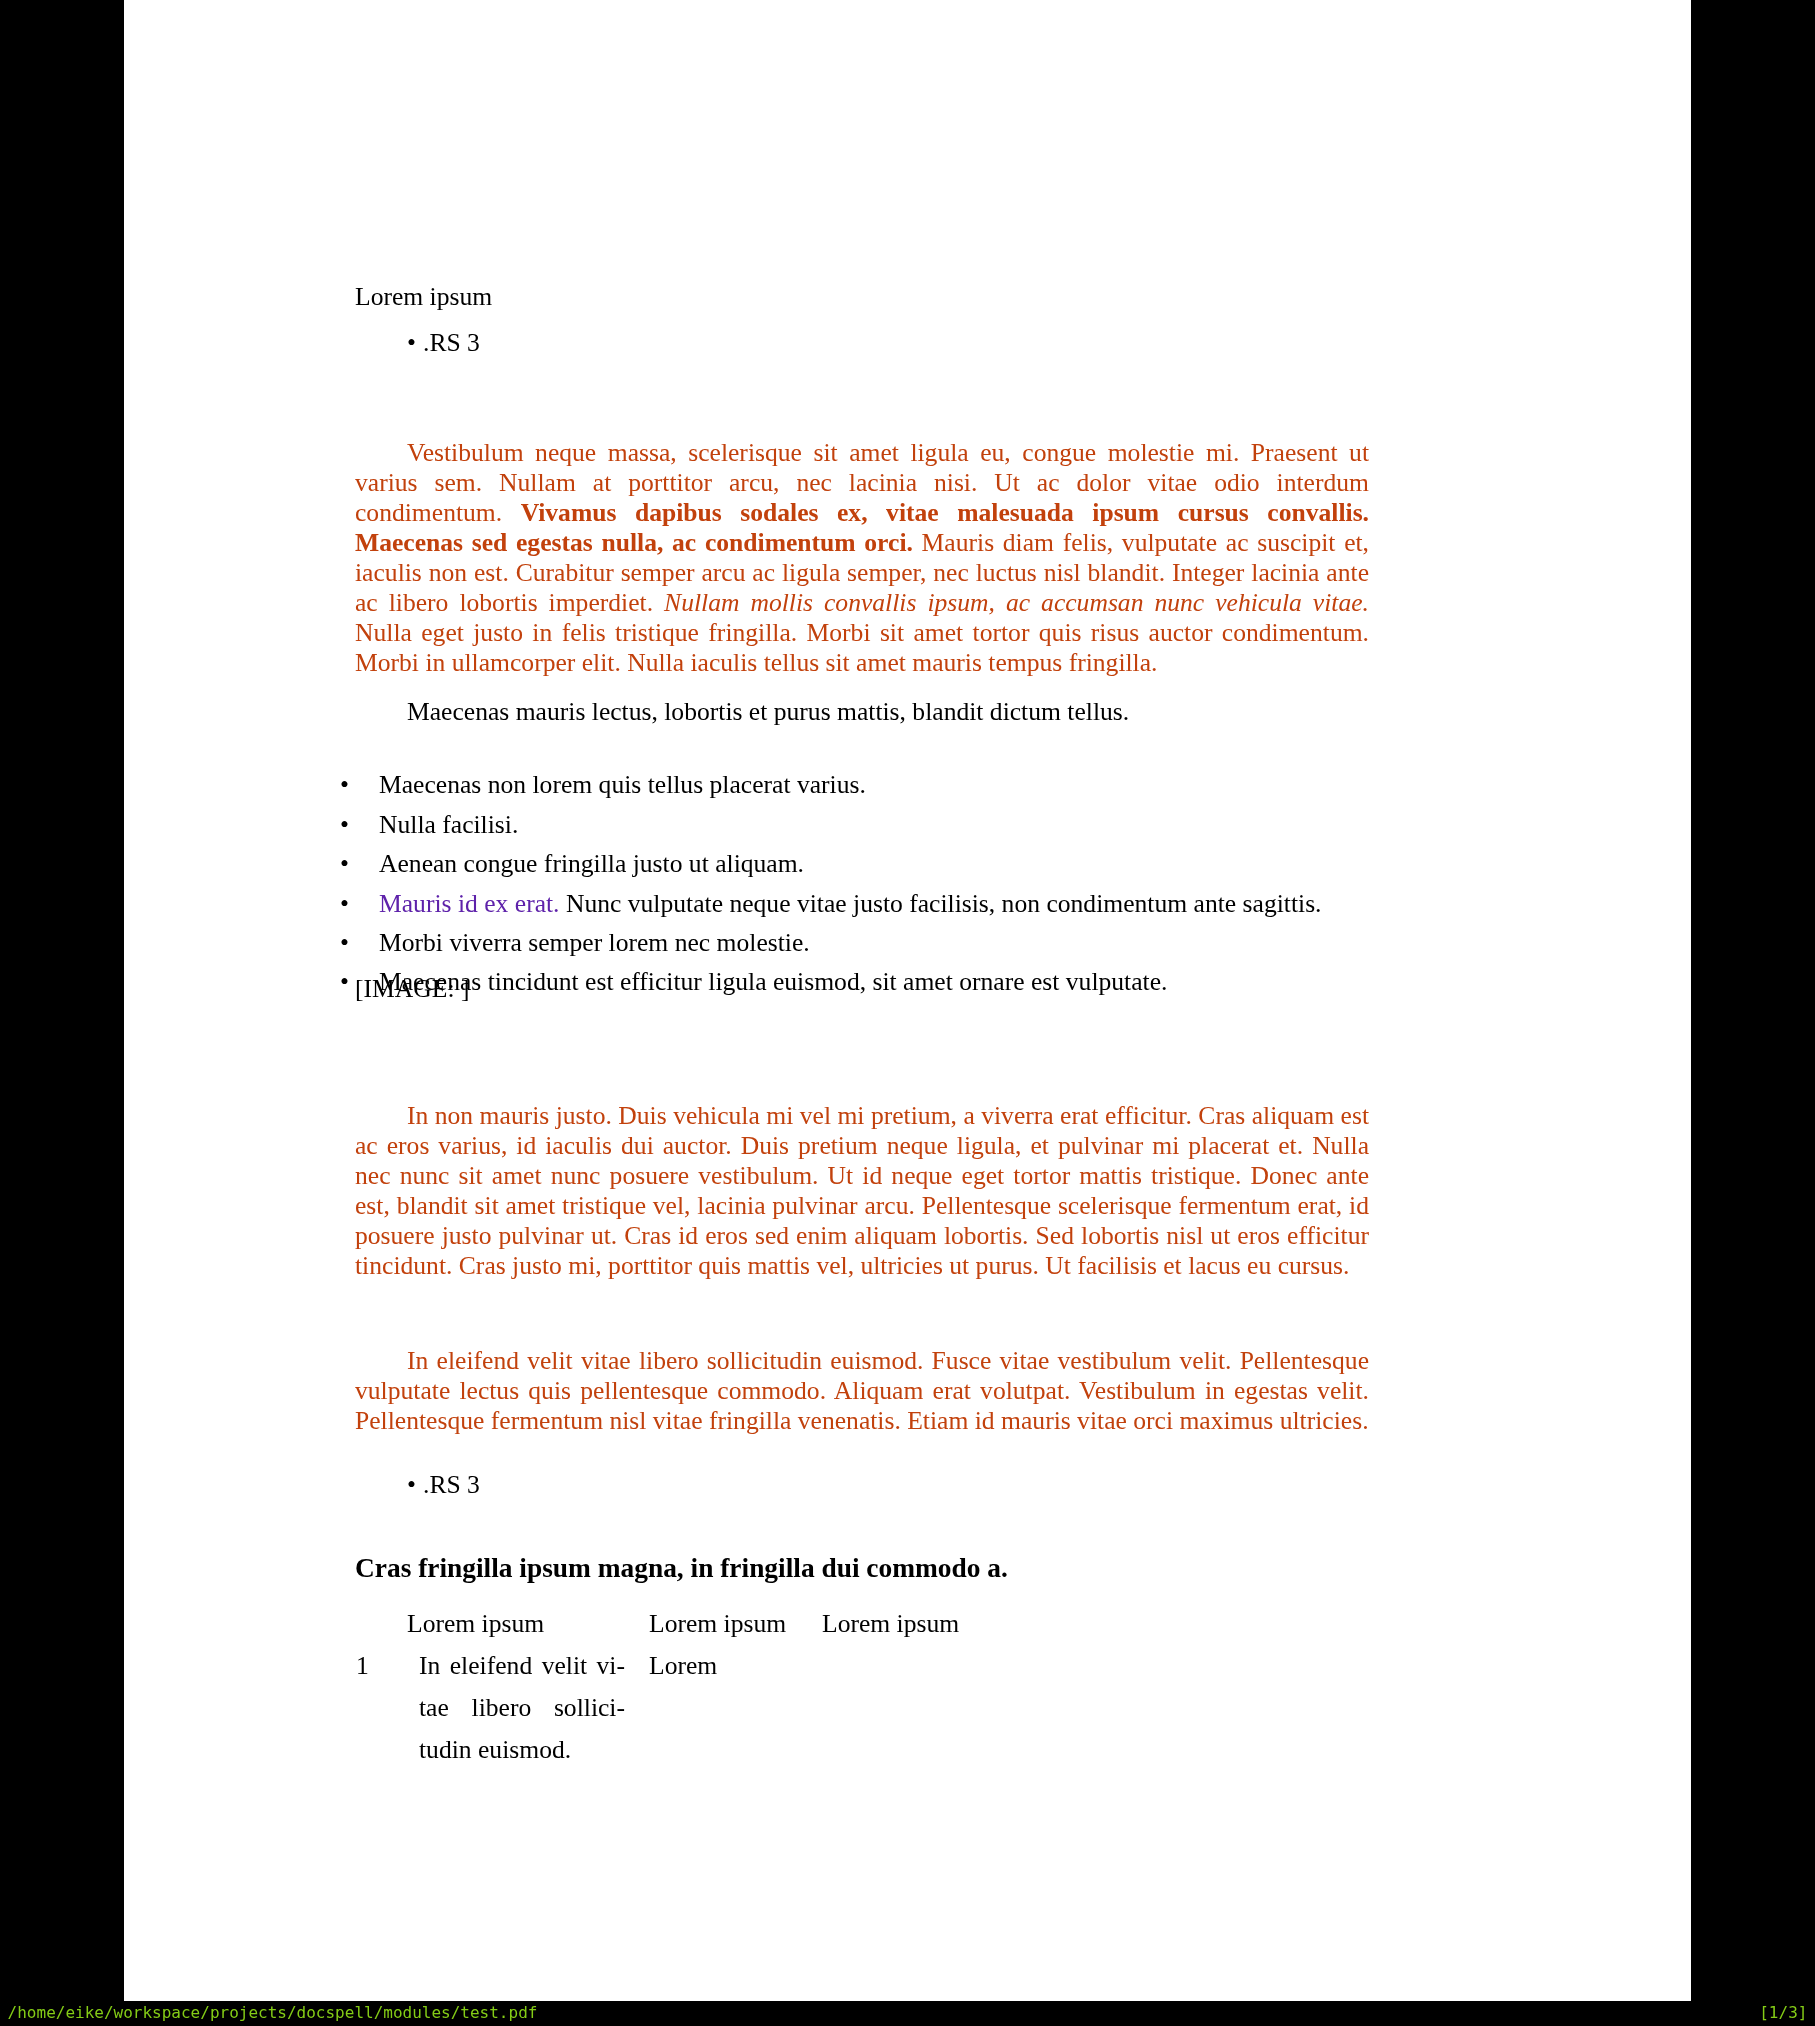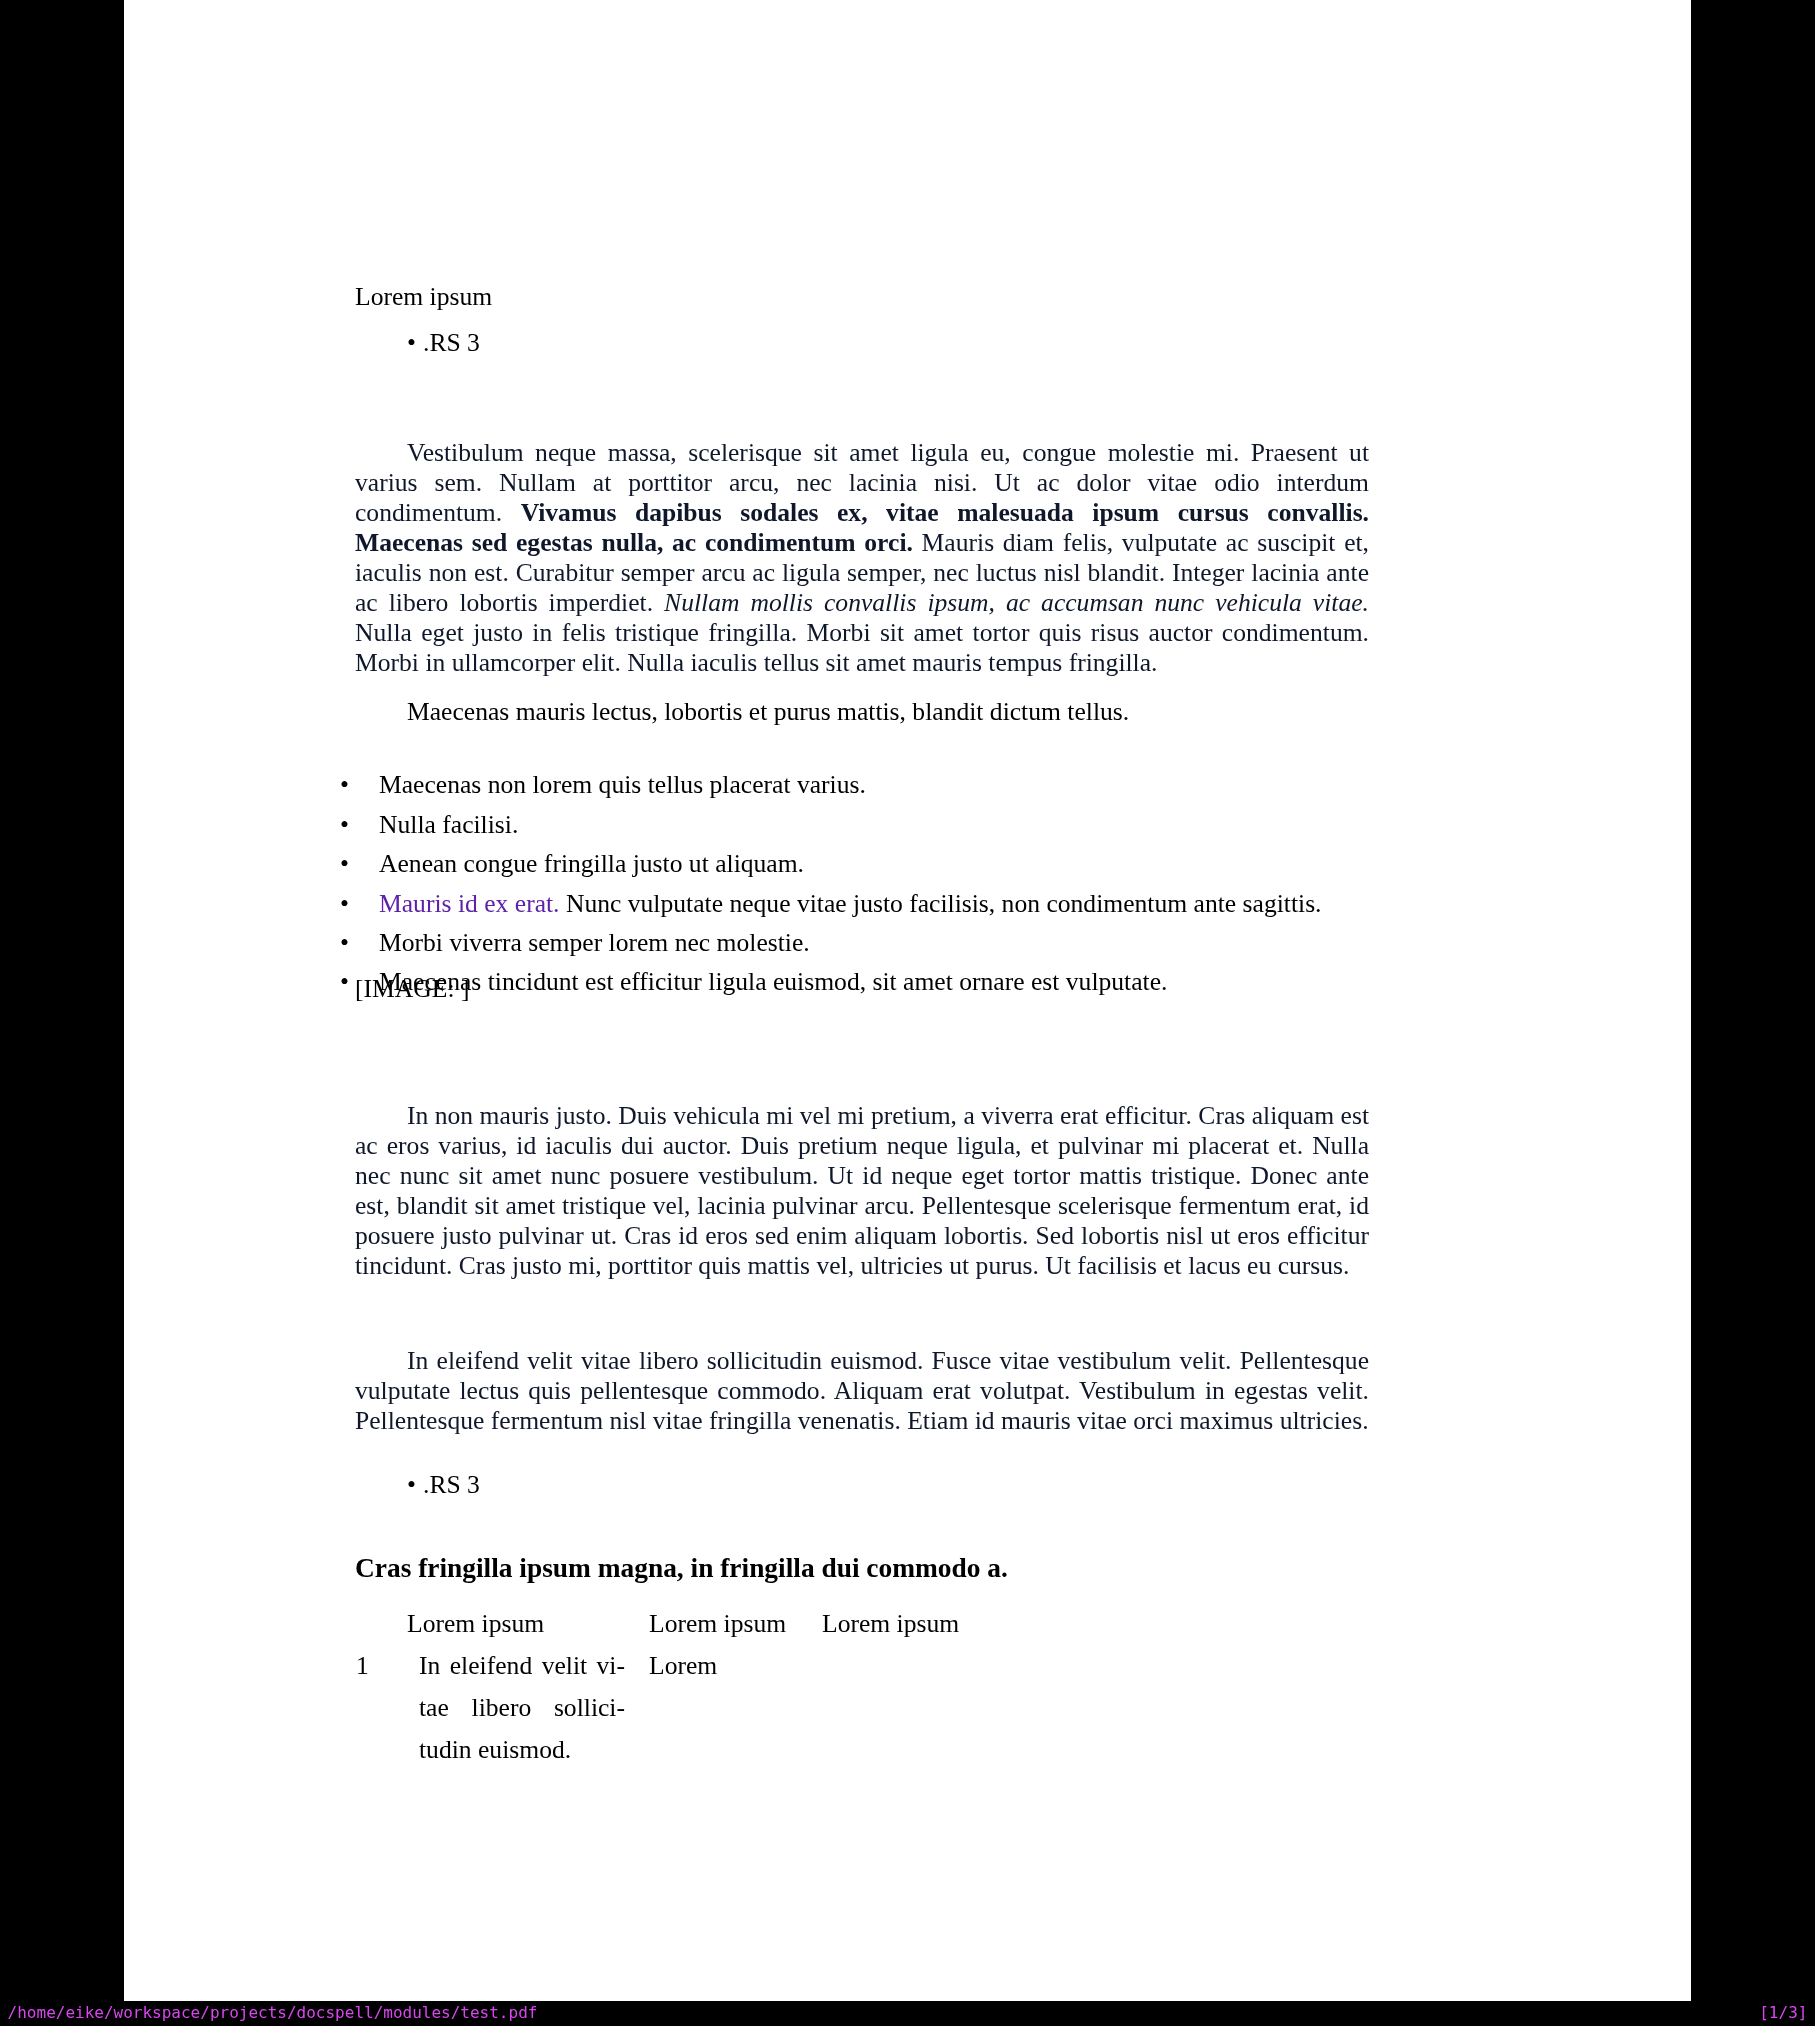--- a/index.html
+++ b/index.html
@@ -10,38 +10,38 @@
     overflow:hidden;
     font-family:"Liberation Serif","DejaVu Serif",serif;
   }
   .page{
     position:absolute;left:124px;top:0;
     width:1567px;height:2002px;
     background:#ffffff;
   }
   .abs{position:absolute;}
   .body-text{
-    font-size:25.6px;line-height:30px;color:#0f172a;
+    font-size:25.6px;line-height:30px;color:#c2410c;
     width:1014px;text-align:justify;
   }
   .indent{text-indent:52px;}
   .b{font-weight:bold;}
   .i{font-style:italic;}
   .h{font-size:27.4px;font-weight:bold;color:#000;line-height:32px;width:1014px;}
   .plain{font-size:25.6px;line-height:30px;color:#000;}
   .doclink{color:#5e22aa;cursor:pointer;text-decoration:none;}
   .bullet-item{position:absolute;left:216px;width:1032px;font-size:25.6px;line-height:30px;color:#000;margin-top:37px;}
   .bullet-item .dot{display:inline-block;width:39px;}
   .rs-marker{position:absolute;left:283px;font-size:25.6px;line-height:30px;color:#000;}
   .rs-marker .dot{display:inline-block;width:16px;}
   .tbl-cell{font-size:25.6px;line-height:42px;color:#000;}
   .jline{text-align:justify;text-align-last:justify;}
   .statusbar{
     position:absolute;left:0;bottom:0;width:1815px;height:24.6px;
-    background:#000;color:#d946ef;
+    background:#000;color:#84cc16;
     font-family:"DejaVu Sans Mono","Liberation Mono",monospace;
     font-size:16px;line-height:24.6px;
   }
   .statusbar .path{position:absolute;left:7.6px;top:0;}
   .statusbar .pageind{position:absolute;right:7.6px;top:0;}
 </style>
 </head>
 <body>
 
 <div class="page">

